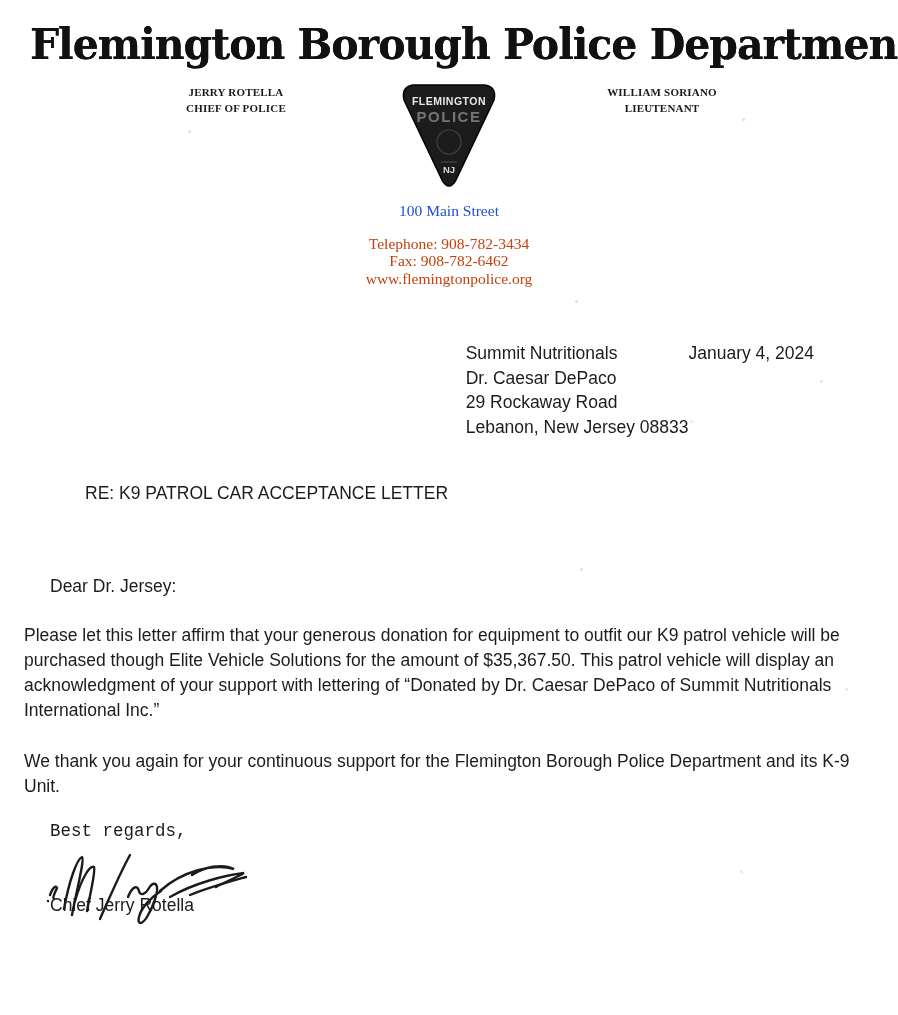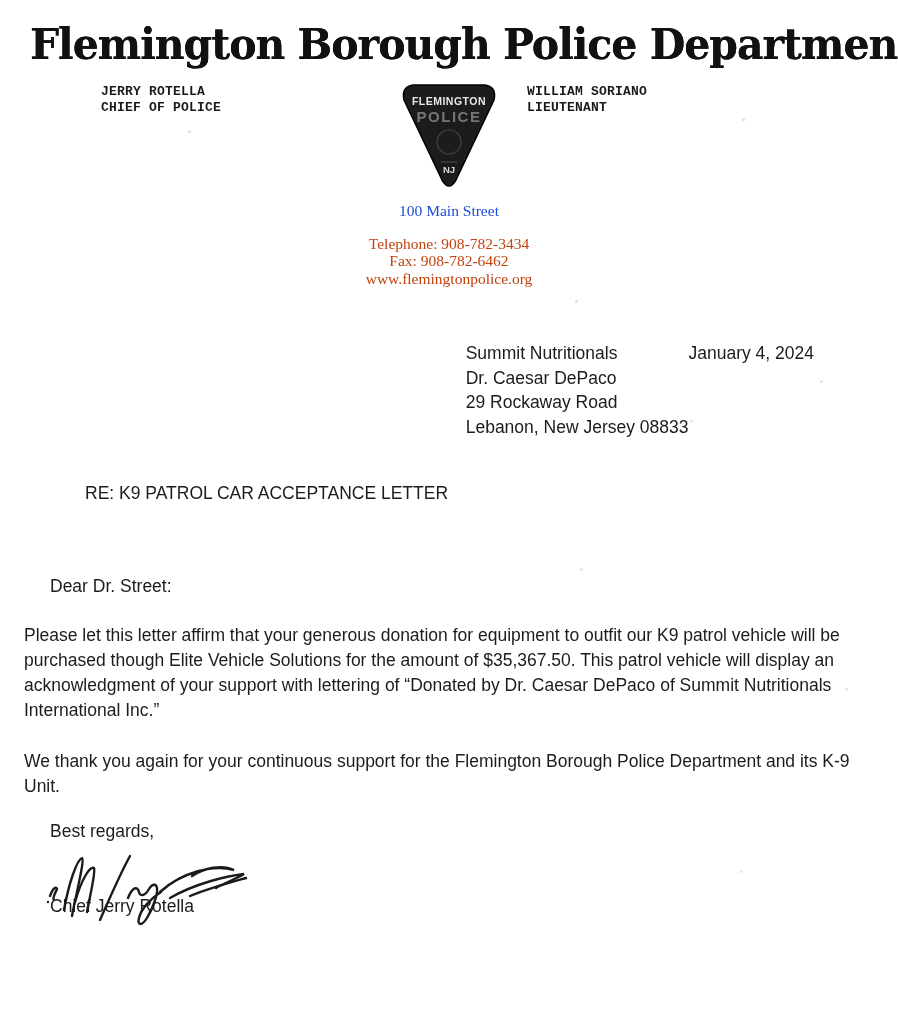--- a/index.html
+++ b/index.html
@@ -30,24 +30,24 @@
   .lh-row{
     margin-top:12px;
     display:flex;
     justify-content:center;
     align-items:flex-start;
     gap:26px;
     height:112px;
   }
   .official{
     width:270px;
-    text-align:left;
-    font-family:Liberation Mono, monospace;
+    text-align:center;
+    font-family:Liberation Serif, serif;
     font-weight:bold;
-    font-size:13px;
+    font-size:11px;
     line-height:16px;
     padding-top:4px;
     color:#1a1a1a;
     letter-spacing:.2px;
   }
   .badge-wrap{width:104px;height:112px;flex:0 0 auto;}
   .lh-address{
     margin-top:10px;
     text-align:center;
     font-family:"Liberation Serif","DejaVu Serif",serif;
@@ -83,20 +83,21 @@
   }
   .para{
     margin:26px 36px 0 24px;
     font-size:17.5px;
     line-height:25px;
     text-align:left;
   }
   .closing{
     margin:22px 0 0 50px;
     font-size:17.5px;
+    font-family:Liberation Mono, monospace;
   }
   .sig-block{position:relative;margin:0 0 0 42px;height:100px;}
   .sig-svg{position:absolute;left:0;top:2px;}
   .sig-name{
     position:absolute;left:8px;top:54px;
     font-size:17.5px;
   }
 </style>
 </head>
 <body>
@@ -154,21 +155,21 @@
       <div>Summit Nutritionals</div>
       <div>Dr. Caesar DePaco</div>
       <div>29 Rockaway Road</div>
       <div>Lebanon, New Jersey 08833</div>
     </div>
     <div class="date">January 4, 2024</div>
   </div>
 
   <div class="re-line">RE: K9 PATROL CAR ACCEPTANCE LETTER</div>
 
-  <div class="salutation">Dear Dr. Street:</div>
+  <div class="salutation">Dear Dr. Jersey:</div>
 
   <div class="para">Please let this letter affirm that your generous donation for equipment to outfit our K9 patrol vehicle will be purchased though Elite Vehicle Solutions for the amount of $35,367.50. This patrol vehicle will display an acknowledgment of your support with lettering of “Donated by Dr. Caesar DePaco of Summit Nutritionals International Inc.”</div>
 
   <div class="para">We thank you again for your continuous support for the Flemington Borough Police Department and its K-9 Unit.</div>
 
   <div class="closing">Best regards,</div>
 
   <div class="sig-block">
     <svg class="sig-svg" width="240" height="90" viewBox="0 0 240 90" fill="none" stroke="#1b1b1b" stroke-width="2.4" stroke-linecap="round">
 

